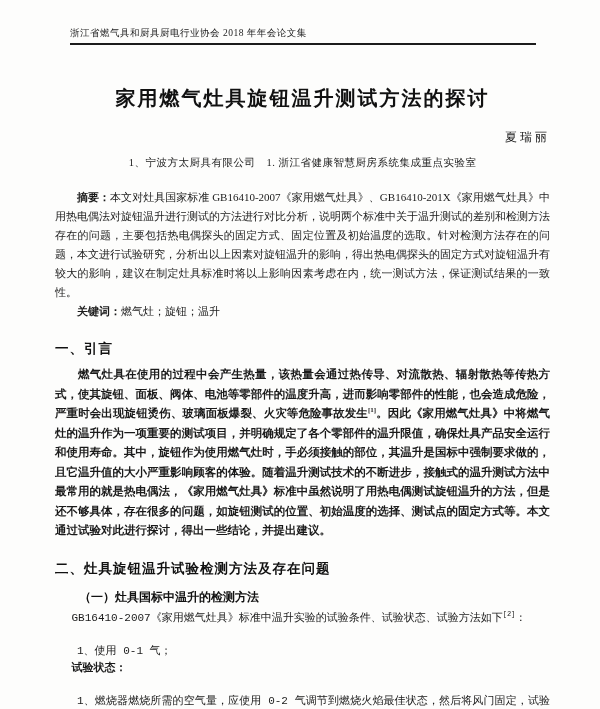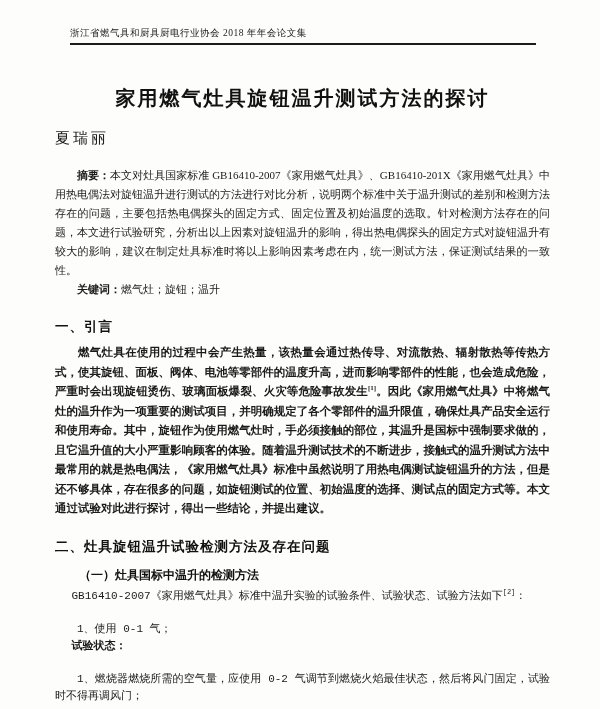--- a/index.html
+++ b/index.html
@@ -33,22 +33,22 @@
   .title {
     margin-top: 40px;
     text-align: center;
     font-size: 20px;
     font-weight: bold;
     letter-spacing: 2px;
     color: #111;
   }
   .author {
     margin-top: 17px;
-    text-align: left;
-    font-size: 15px;
+    text-align: right;
+    font-size: 12px;
     letter-spacing: 3px;
     color: #1c1c1c;
   }
   .affiliation {
     margin-top: 10px;
     text-align: center;
     font-size: 10.5px;
     letter-spacing: 0.5px;
     color: #1c1c1c;
   }
@@ -110,20 +110,21 @@
 <div class="page">
 
   <div class="running-head">
     <span class="rh-text">浙江省燃气具和厨具厨电行业协会 2018 年年会论文集</span>
   </div>
 
   <div class="title">家用燃气灶具旋钮温升测试方法的探讨</div>
 
   <div class="author">夏瑞丽</div>
 
+  <div class="affiliation">1、宁波方太厨具有限公司　1. 浙江省健康智慧厨房系统集成重点实验室</div>
 
   <div class="abstract">
     <div class="para"><span class="label-bold">摘要：</span><span>本文对灶具国家标准 GB16410-2007《家用燃气灶具》、GB16410-201X《家用燃气灶具》中用热电偶法对旋钮温升进行测试的方法进行对比分析，说明两个标准中关于温升测试的差别和检测方法存在的问题，主要包括热电偶探头的固定方式、固定位置及初始温度的选取。针对检测方法存在的问题，本文进行试验研究，分析出以上因素对旋钮温升的影响，得出热电偶探头的固定方式对旋钮温升有较大的影响，建议在制定灶具标准时将以上影响因素考虑在内，统一测试方法，保证测试结果的一致性。</span></div>
     <div class="keywords"><span class="label-bold">关键词：</span><span>燃气灶；旋钮；温升</span></div>
   </div>
 
   <div class="sec-heading">一、引言</div>
 
   <div class="body-para"><span>燃气灶具在使用的过程中会产生热量，该热量会通过热传导、对流散热、辐射散热等传热方式，使其旋钮、面板、阀体、电池等零部件的温度升高，进而影响零部件的性能，也会造成危险，严重时会出现旋钮烫伤、玻璃面板爆裂、火灾等危险事故发生</span><sup>[1]</sup><span>。因此《家用燃气灶具》中将燃气灶的温升作为一项重要的测试项目，并明确规定了各个零部件的温升限值，确保灶具产品安全运行和使用寿命。其中，旋钮作为使用燃气灶时，手必须接触的部位，其温升是国标中强制要求做的，且它温升值的大小严重影响顾客的体验。随着温升测试技术的不断进步，接触式的温升测试方法中最常用的就是热电偶法，《家用燃气灶具》标准中虽然说明了用热电偶测试旋钮温升的方法，但是还不够具体，存在很多的问题，如旋钮测试的位置、初始温度的选择、测试点的固定方式等。本文通过试验对此进行探讨，得出一些结论，并提出建议。</span></div>
 

